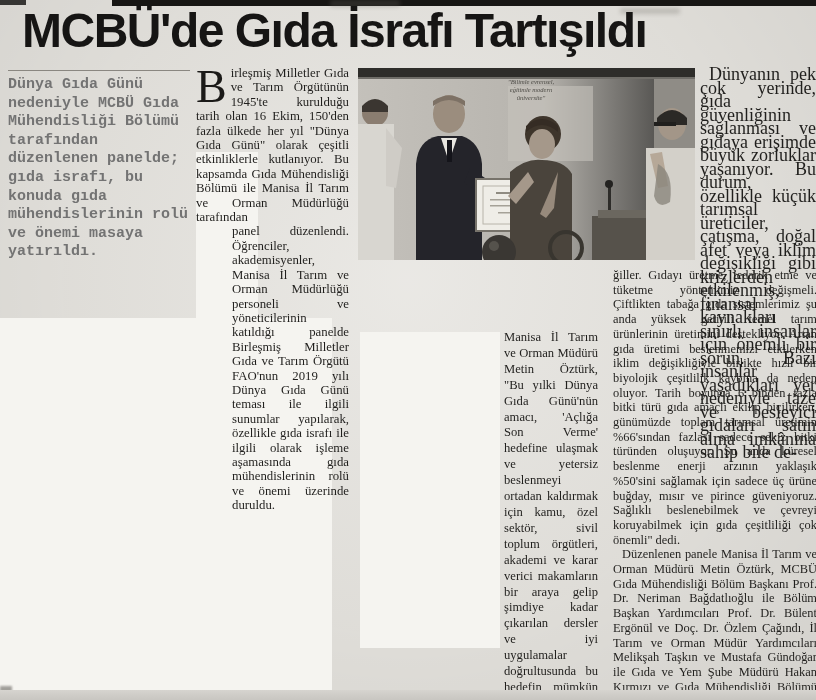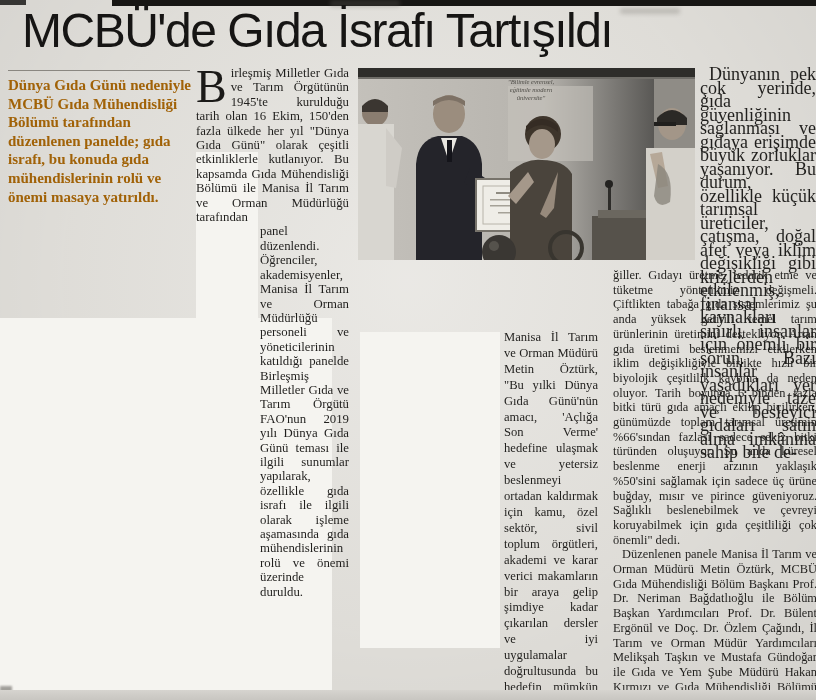--- a/index.html
+++ b/index.html
@@ -10,36 +10,36 @@
     color:#1d1c1a;
   }
   .paper-vignette{position:absolute;inset:0;pointer-events:none;
     background:radial-gradient(ellipse at 50% 40%, rgba(255,255,255,0.25) 0%, rgba(0,0,0,0.02) 60%, rgba(0,0,0,0.07) 100%);}
   .topbar{position:absolute;left:112px;top:0;width:704px;height:6px;background:#171614;}
   .topmark{position:absolute;left:0;top:0;width:26px;height:5px;background:#1a1918;opacity:.85;}
   .smudge{position:absolute;background:#6a6761;filter:blur(2px);opacity:.28;border-radius:2px;}
   .headline{
     position:absolute;left:22px;top:4px;width:784px;margin:0;
     font-family:"Liberation Sans", sans-serif;
-    font-weight:400;font-size:48px;line-height:54px;letter-spacing:-1.5px;
+    font-weight:700;font-size:48px;line-height:54px;letter-spacing:-1.5px;
     color:#161514; white-space:nowrap;
   }
   .lead-rule{position:absolute;left:8px;top:70px;width:182px;height:1px;background:#8a8781;}
   .lead{
     position:absolute;left:8px;top:76px;width:184px;margin:0;
-    font-family:Liberation Serif, serif;font-weight:bold;
-    font-size:15px;line-height:18.6px;color:#a16207;text-align:left;
+    font-family:Liberation Mono, monospace;font-weight:bold;
+    font-size:15px;line-height:18.6px;color:#737373;text-align:left;
   }
   .white-block{position:absolute;background:#f5f4f0;}
   .wb-a{left:0;top:318px;width:332px;height:374px;}
   .wb-b{left:196px;top:152px;width:62px;height:200px;}
   .wb-c{left:360px;top:332px;width:140px;height:316px;}
   .bodytxt{text-align:justify;margin:0;color:#201f1d;}
   .col2{position:absolute;left:196px;top:66px;width:153px;font-size:12.8px;line-height:14.4px;}
-  .col2 .indented{margin-left:64px;font-family:Liberation Serif, serif;}
+  .col2 .indented{margin-left:36px;font-family:Liberation Serif, serif;}
   .dropcap{float:left;font-size:46px;line-height:37px;padding:2px 4px 0 0;color:#1b1a18;}
   .para-indent{text-indent:9px;}
   .photo{position:absolute;left:358px;top:68px;width:337px;height:192px;background:#b4b1ab;overflow:hidden;}
   .photo svg{display:block;}
   .poster-text{position:absolute;left:118px;top:10px;width:110px;text-align:center;
     font-size:6.5px;line-height:8px;font-style:italic;color:#4c4a45;}
   .col3a{position:absolute;left:358px;top:262px;width:197px;font-size:13px;line-height:16.2px;}
   .col3b{position:absolute;left:504px;top:330px;width:94px;font-size:12.6px;line-height:15.9px;}
   .col4a{position:absolute;left:700px;top:68px;width:116px;font-size:18px;line-height:13.5px;}
   .col4b{position:absolute;left:613px;top:268px;width:204px;font-size:12.4px;line-height:14.7px;}

